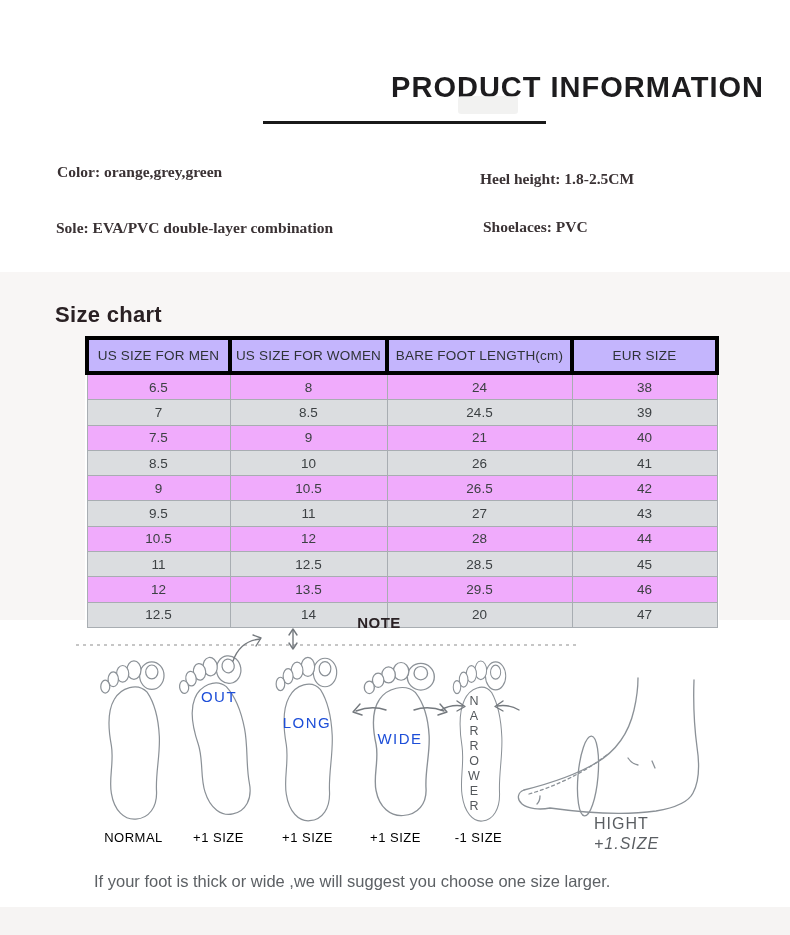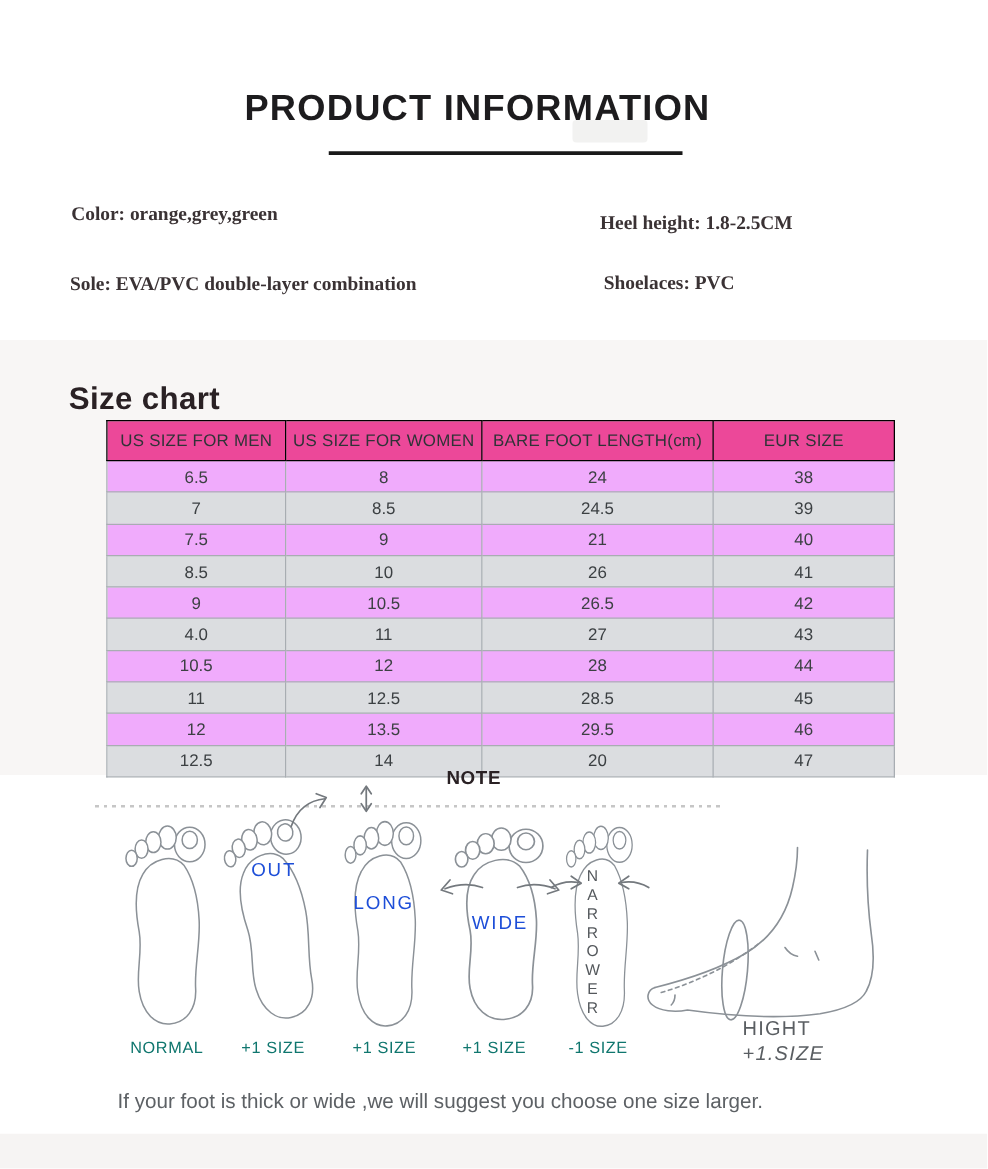--- a/index.html
+++ b/index.html
@@ -1,55 +1,55 @@
 <!DOCTYPE html>
 <html><head>
 <meta charset="utf-8">
 <style>
   html,body{margin:0;padding:0;background:#fff;}
   .canvas{position:relative;width:790px;height:935px;background:#ffffff;overflow:hidden;
           font-family:"Liberation Sans","DejaVu Sans",sans-serif;}
   .abs{position:absolute;}
 
   
-  .page-title{left:0;top:52px;width:764px;text-align:center;font-size:29px;font-weight:700;
+  .page-title{left:0;top:52px;width:764px;text-align:right;font-size:29px;font-weight:700;
               letter-spacing:1px;color:#1d1c1e;}
   .title-underline{left:263px;top:121px;width:283px;height:2.5px;background:#191919;}
   .smudge{left:458px;top:96px;width:60px;height:18px;background:#ededeb;border-radius:3px;opacity:.7;}
 
   
   .spec{font-weight:700;font-size:15.5px;color:#3a3234;font-family:Liberation Serif, serif;}
   .spec-color{left:57px;top:163px;}
   .spec-heel{left:480px;top:170px;}
   .spec-sole{left:56px;top:219px;}
   .spec-laces{left:483px;top:218px;}
 
   
   .size-section{left:0;top:272px;width:790px;height:348px;background:#f8f6f5;}
-  .size-title{left:55px;top:284px;font-size:25px;font-weight:700;color:#2a2124;letter-spacing:.3px;}
+  .size-title{left:55px;top:284px;font-size:22px;font-weight:700;color:#2a2124;letter-spacing:.3px;}
   .table-wrap{left:85px;top:336px;width:630px;}
   table.size{border-collapse:collapse;table-layout:fixed;width:630px;background:#fff;}
-  table.size th{background:#ec4899;border:1px solid #000000;height:31px;font-weight:400;
+  table.size th{background:#c4b5fd;border:4px solid #000000;height:31px;font-weight:400;
                 font-size:13.5px;color:#2f3337;letter-spacing:.2px;text-align:center;padding:0;}
   table.size td{border:1px solid #a8adb2;height:24.3px;font-size:13.5px;color:#3c4043;
                 text-align:center;padding:0;background:#f0abfc;}
   table.size tr.alt td{background:#dbdde0;}
 
   
   .note-title{left:0;top:614px;width:758px;text-align:center;font-size:15px;font-weight:700;
               color:#2a2124;letter-spacing:.5px;}
   .dash-line{left:76px;top:644px;width:501px;height:2px;
              background-image:repeating-linear-gradient(90deg,#c6c6c6 0 3px,transparent 3px 7px);}
   .foot-fig{position:absolute;}
   .foot-fig svg{display:block;}
   .inner-label{position:absolute;left:0;width:100%;text-align:center;font-size:15px;
                color:#1d4ed8;letter-spacing:1.5px;}
   .vert{writing-mode:vertical-rl;text-orientation:upright;font-size:12.5px;color:#54585c;
         letter-spacing:1px;position:absolute;}
-  .foot-label{position:absolute;width:95px;text-align:center;font-size:13px;color:#0f766e;
+  .foot-label{position:absolute;width:95px;text-align:center;font-size:13px;color:#000000;
               letter-spacing:.5px;top:830px;}
   .hight-line{position:absolute;left:594px;font-size:16px;color:#5a5e62;letter-spacing:1px;}
 
   
   .footer-note{left:94px;top:872px;font-size:16.5px;color:#5d6165;}
   .bottom-strip{left:0;top:907px;width:790px;height:28px;background:#f6f4f3;}
 
   .line{fill:none;stroke:#8b9197;stroke-width:1.3;stroke-linecap:round;stroke-linejoin:round;}
   .arrow{fill:none;stroke:#74797e;stroke-width:1.4;stroke-linecap:round;stroke-linejoin:round;}
 </style>
@@ -124,21 +124,21 @@
             <td>26</td>
             <td>41</td>
           </tr>
           <tr>
             <td>9</td>
             <td>10.5</td>
             <td>26.5</td>
             <td>42</td>
           </tr>
           <tr class="alt">
-            <td>4.0</td>
+            <td>9.5</td>
             <td>11</td>
             <td>27</td>
             <td>43</td>
           </tr>
           <tr>
             <td>10.5</td>
             <td>12</td>
             <td>28</td>
             <td>44</td>
           </tr>

